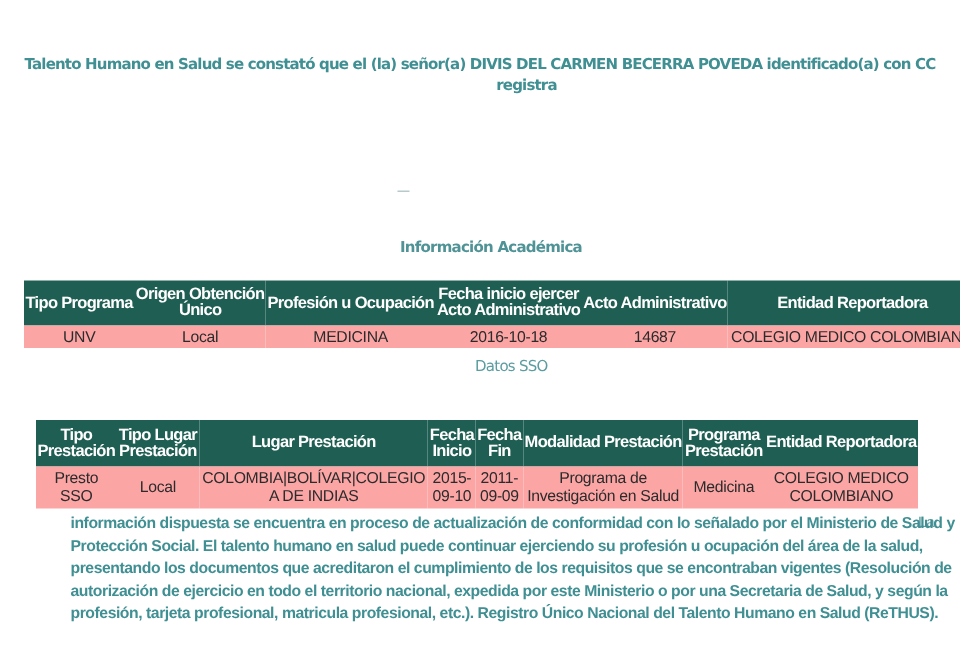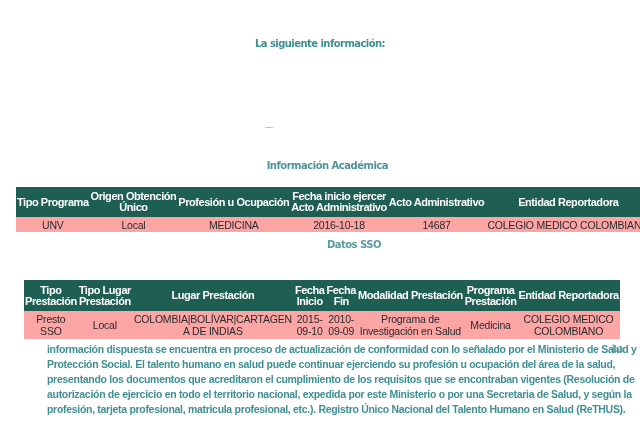--- a/index.html
+++ b/index.html
@@ -45,21 +45,21 @@
     .section-title {
       position: absolute;
       color: #4f9396;
       font-family: "DejaVu Sans", sans-serif;
       font-weight: bold;
       font-size: 10px;
       letter-spacing: -0.5px;
       text-align: right;
     }
     .sec-academica { left: 248px; top: 160px; width: 140px; }
-    .sec-sso { left: 291px; top: 239px; width: 90px; font-weight: bold; color: #5b9c9f; }
+    .sec-sso { left: 275px; top: 239px; width: 90px; font-weight: normal; color: #5b9c9f; }
 
     table.grid {
       position: absolute;
       border-collapse: collapse;
       font-family: "Liberation Sans", sans-serif;
       font-stretch: condensed;
     }
     table.grid th {
       background: #1f5e52;
       color: #ffffff;
@@ -109,21 +109,23 @@
       font-size: 10.5px;
       line-height: 15px;
       letter-spacing: -0.3px;
       margin-left: 40px;
     }
   </style>
 </head>
 <body>
 
 <div class="intro">
-  <div>La siguiente información:</div>
+  <div>
+    <span>Talento Humano en Salud se constató que el (la) señor(a) DIVIS DEL CARMEN BECERRA POVEDA identificado(a) con CC</span><span class="blank"></span><span>registra</span>
+  </div>
 </div>
 
 <div class="mark"></div>
 
 <div class="section-title sec-academica">Información Académica</div>
 
 <table class="grid t1">
   <thead>
     <tr>
       <th style="width:62px"><span>Tipo Programa</span></th>
@@ -158,23 +160,23 @@
       <th style="width:30px"><span>Fecha</span><br><span>Fin</span></th>
       <th style="width:104px"><span>Modalidad Prestación</span></th>
       <th style="width:54px"><span>Programa</span><br><span>Prestación</span></th>
       <th style="width:90px"><span>Entidad Reportadora</span></th>
     </tr>
   </thead>
   <tbody>
     <tr>
       <td><span>Presto</span><br><span>SSO</span></td>
       <td><span>Local</span></td>
-      <td><span>COLOMBIA|BOLÍVAR|CARTAGEN</span><br><span>A DE INDIAS</span></td>
+      <td><span>COLOMBIA|BOLÍVAR|COLEGIO</span><br><span>A DE INDIAS</span></td>
       <td><span>2015-</span><br><span>09-10</span></td>
-      <td><span>2010-</span><br><span>09-09</span></td>
+      <td><span>2011-</span><br><span>09-09</span></td>
       <td><span>Programa de</span><br><span>Investigación en Salud</span></td>
       <td><span>Medicina</span></td>
       <td><span>COLEGIO MEDICO</span><br><span>COLOMBIANO</span></td>
     </tr>
   </tbody>
 </table>
 
 <div class="la">La</div>
 
 <div class="notice">información dispuesta se encuentra en proceso de actualización de conformidad con lo señalado por el Ministerio de Salud y Protección Social. El talento humano en salud puede continuar ejerciendo su profesión u ocupación del área de la salud, presentando los documentos que acreditaron el cumplimiento de los requisitos que se encontraban vigentes (Resolución de autorización de ejercicio en todo el territorio nacional, expedida por este Ministerio o por una Secretaria de Salud, y según la profesión, tarjeta profesional, matricula profesional, etc.). Registro Único Nacional del Talento Humano en Salud (ReTHUS).</div>

